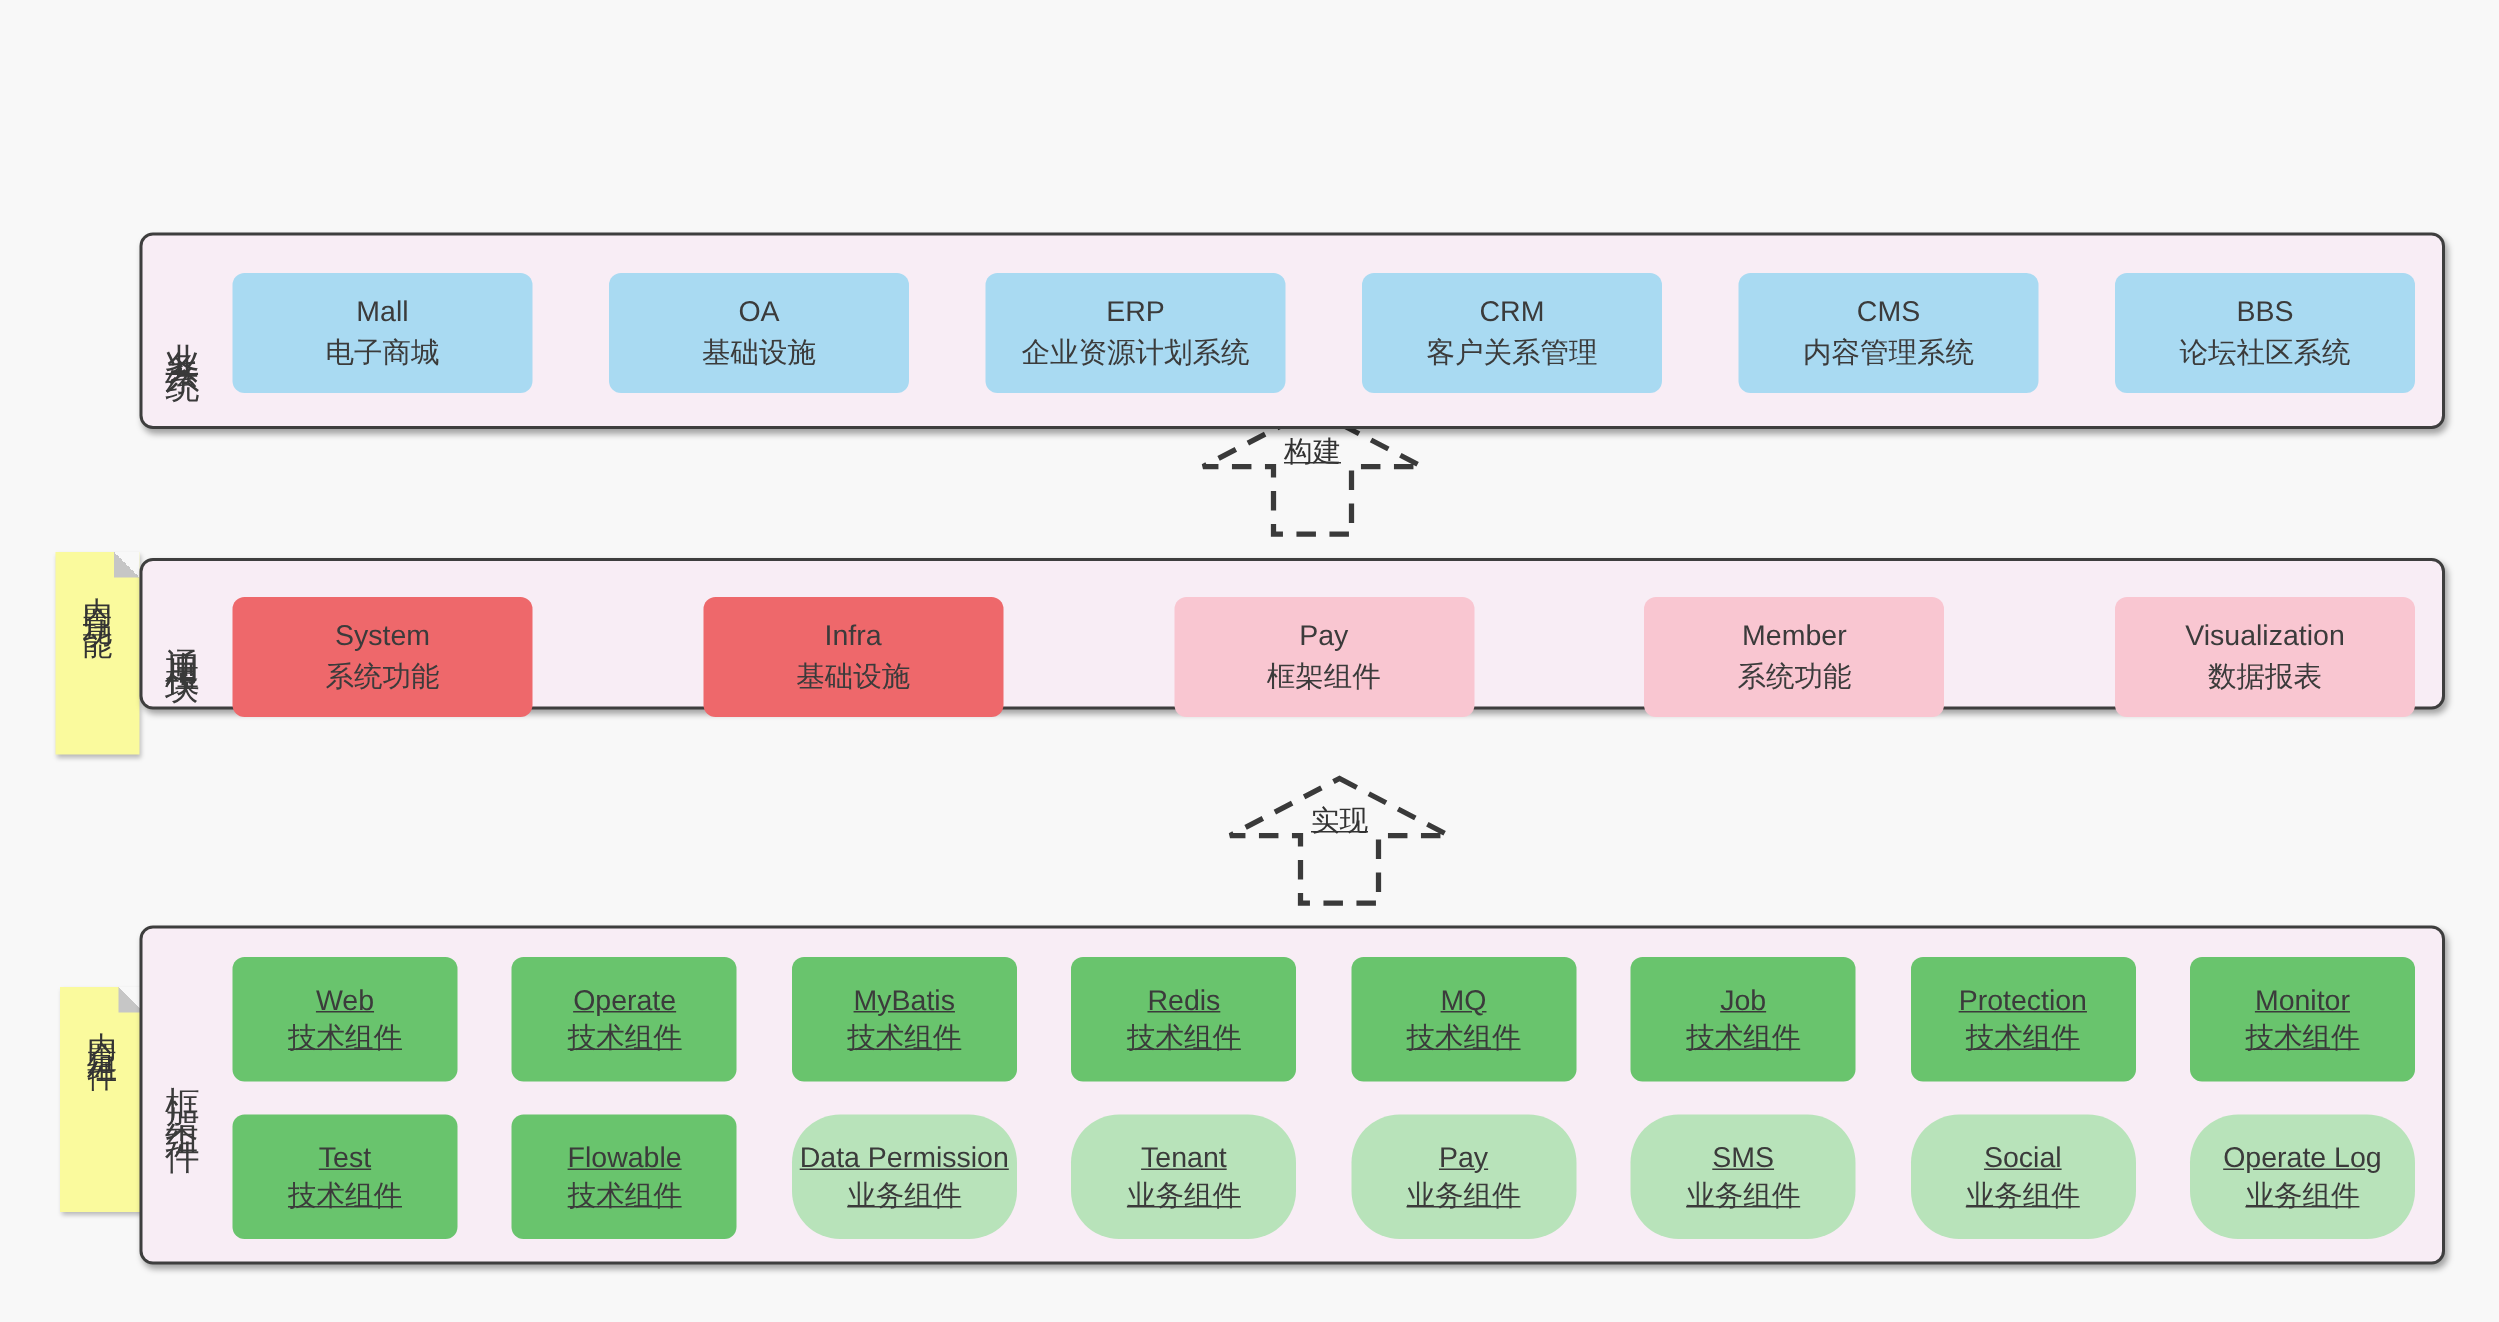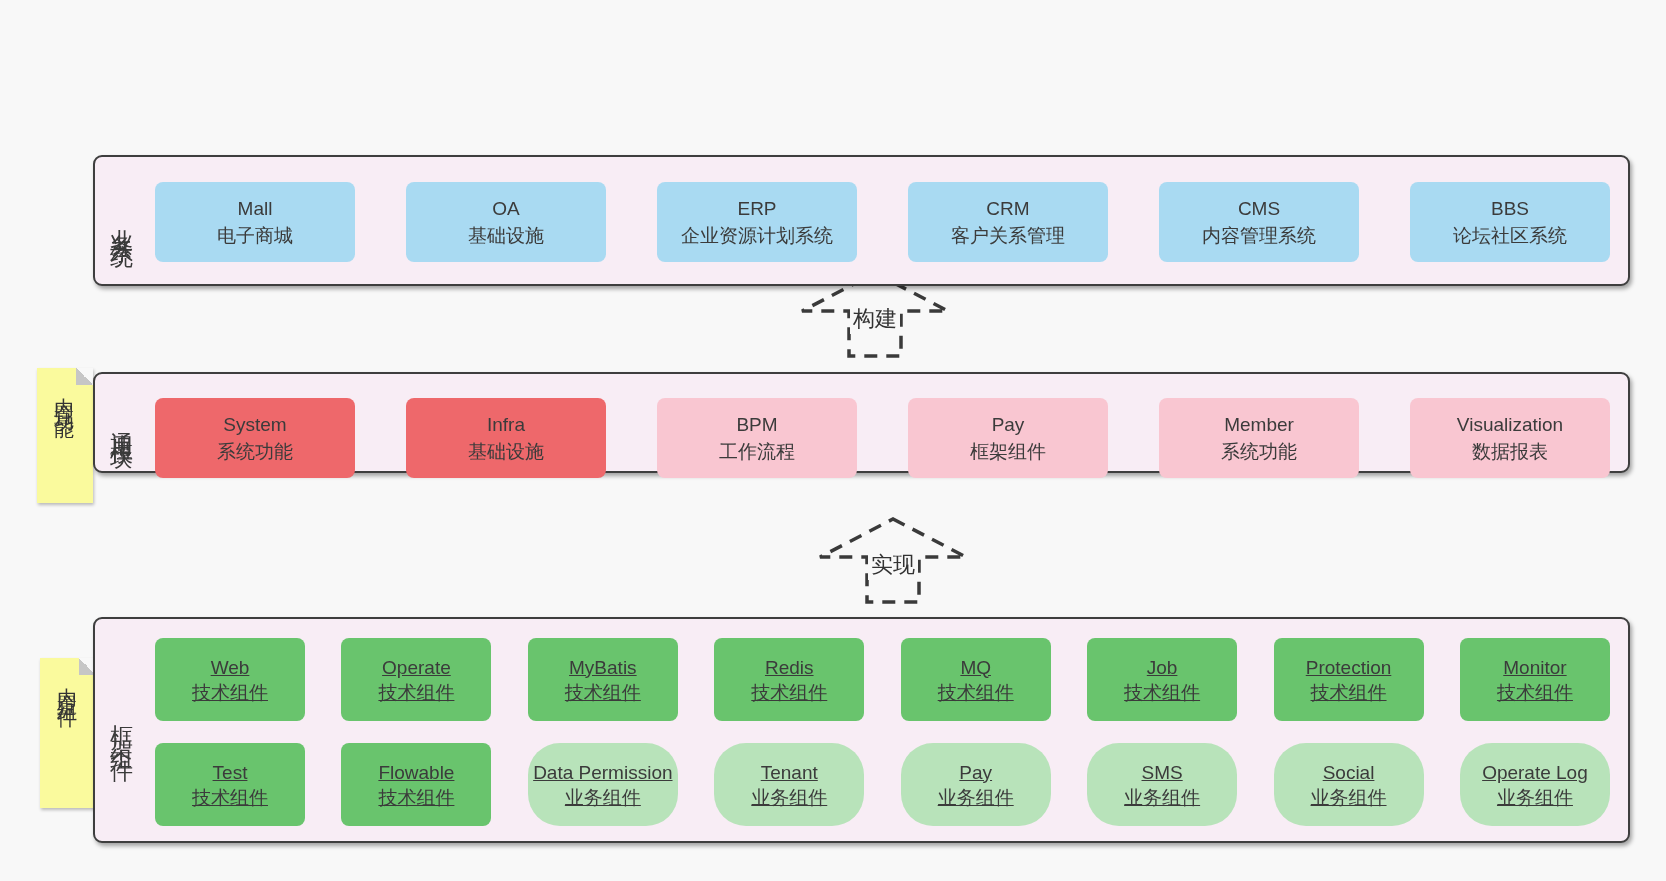--- a/index.html
+++ b/index.html
@@ -39,22 +39,22 @@
   #note-modules{left:37px;top:368px;height:135px;}
   #note-components{left:40px;top:658px;height:150px;}
   .note-fold{position:absolute;top:0;right:0;width:17px;height:17px;
              background:linear-gradient(to bottom left,var(--page-bg) 50%,#c6c6c6 50%);}
   .note-text{writing-mode:vertical-rl;text-orientation:upright;font-size:20px;letter-spacing:7px;color:#333;}
 
   .arrow{position:absolute;width:160px;height:92px;z-index:0;}
   #arrow-build{left:795px;top:268px;}
   #arrow-implement{left:813px;top:514px;}
   .arrow svg{position:absolute;inset:0;}
-  .arrow-label{position:absolute;top:36px;left:50%;transform:translateX(-50%);
-               background:var(--page-bg);padding:0 3px;font-size:22px;color:#333;white-space:nowrap;}
+  .arrow-label{position:absolute;top:20px;left:50%;transform:translateX(-50%);
+               background:var(--page-bg);padding:0 3px;font-size:19px;color:#333;white-space:nowrap;text-decoration:underline;}
 </style>
 </head>
 <body>
 
 <div id="stage">
 
   <div class="note" id="note-modules">
     <span class="note-fold"></span>
     <span class="note-text">内置功能</span>
   </div>
@@ -115,24 +115,20 @@
     <div class="boxes row-b">
       <div class="box w6 b-red">
         <span>System</span>
         <span>系统功能</span>
       </div>
       <div class="box w6 b-red">
         <span>Infra</span>
         <span>基础设施</span>
       </div>
       <div class="box w6 b-pink">
-        <span>BPM</span>
-        <span>工作流程</span>
-      </div>
-      <div class="box w6 b-pink">
         <span>Pay</span>
         <span>框架组件</span>
       </div>
       <div class="box w6 b-pink">
         <span>Member</span>
         <span>系统功能</span>
       </div>
       <div class="box w6 b-pink">
         <span>Visualization</span>
         <span>数据报表</span>

